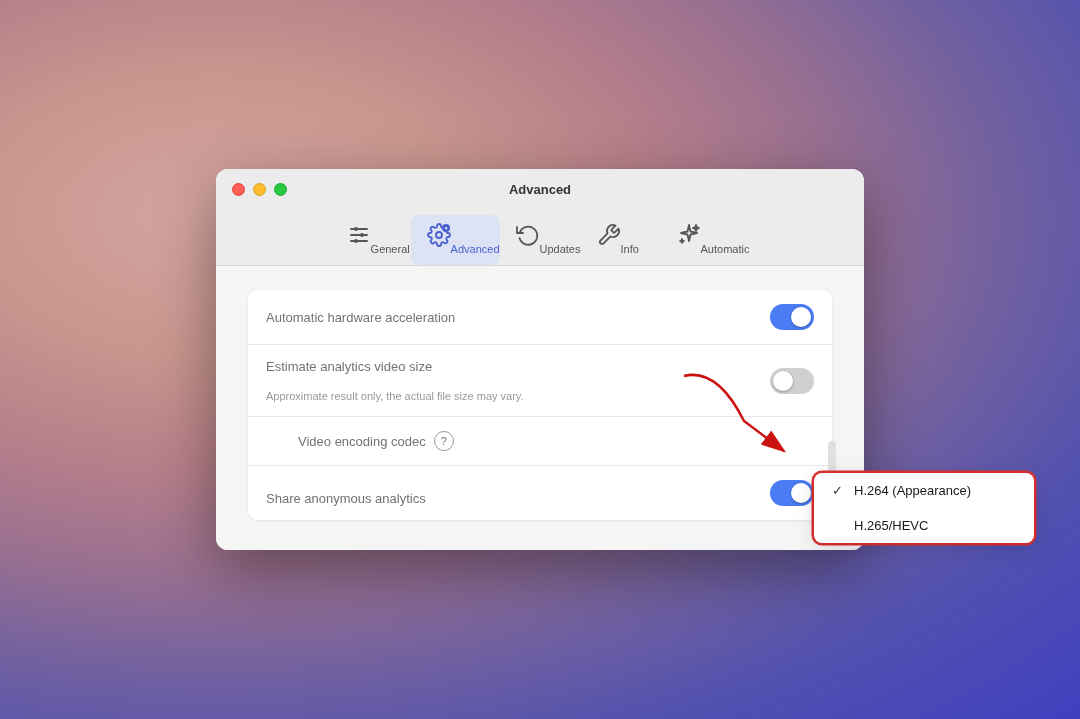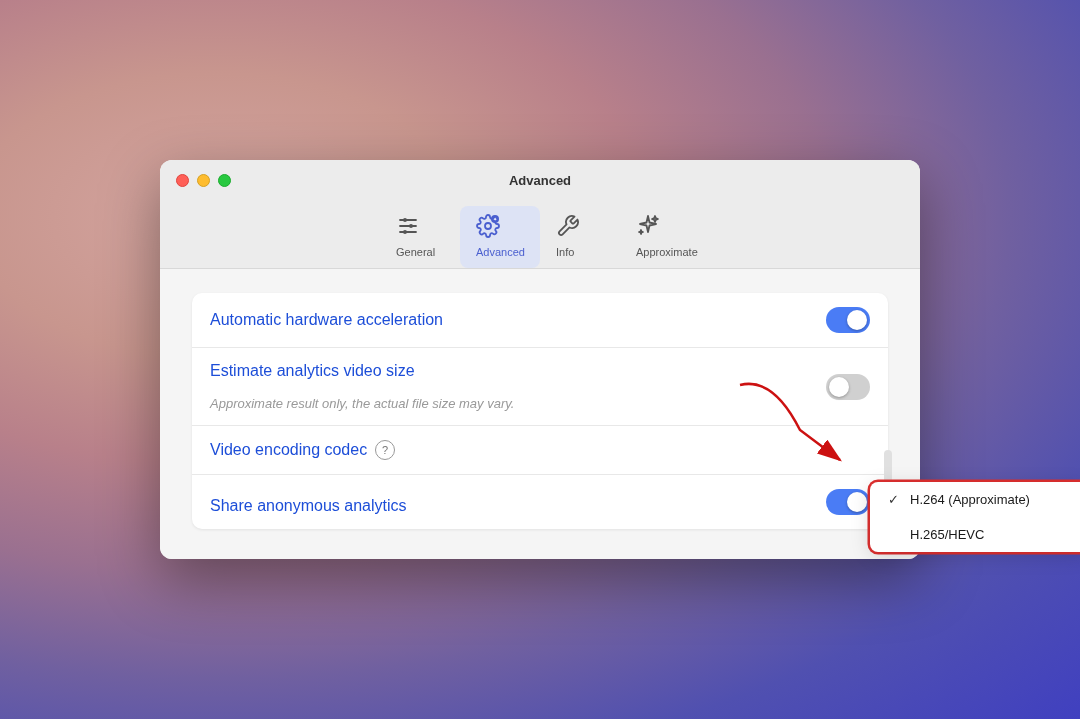--- a/index.html
+++ b/index.html
@@ -9,21 +9,21 @@
       height: 719px;
       overflow: hidden;
       font-family: -apple-system, BlinkMacSystemFont, "SF Pro Display", "Helvetica Neue", Arial, sans-serif;
       background: radial-gradient(ellipse at 20% 30%, #d4a5a0 0%, #c8968e 20%, #b8808a 35%, #9a7090 50%, #7060a0 65%, #5050b0 80%, #4040c0 100%);
       display: flex;
       align-items: center;
       justify-content: center;
     }
 
     .window {
-      width: 760px;
+      width: 648px;
       background: #f5f5f5;
       border-radius: 12px;
       box-shadow: 0 20px 60px rgba(0,0,0,0.4);
       overflow: visible;
       position: relative;
     }
 
     .titlebar {
       background: #ececec;
       border-radius: 12px 12px 0 0;
@@ -58,22 +58,21 @@
 
     .toolbar {
       display: flex;
       justify-content: center;
       gap: 0px;
       padding: 8px 0 0 0;
     }
 
     .toolbar-item {
       display: flex;
-      flex-direction: column;
-      align-items: flex-start;
+      align-items: flex-end;
       padding: 8px 0 10px 16px;
       border-radius: 8px;
       cursor: pointer;
       min-width: 80px;
     }
 
     .toolbar-item.active {
       background: #dde3f5;
     }
 
@@ -125,35 +124,35 @@
       border-bottom: none;
       align-items: flex-end;
     }
 
     .setting-row-inner {
       display: flex;
       flex-direction: column;
     }
 
     .setting-label {
-      font-size: 16px;
-      color: #1d4ed8;
+      font-size: 13px;
+      color: #737373;
     }
 
     .setting-sublabel {
-      font-size: 13px;
+      font-size: 11px;
       color: #999;
       margin-top: 16px;
-      font-style: italic;
     }
 
     .setting-label-row {
       display: flex;
       align-items: center;
       gap: 8px;
+      margin-left: 32px;
     }
 
     
     .toggle {
       width: 44px;
       height: 26px;
       border-radius: 13px;
       position: relative;
       cursor: pointer;
       flex-shrink: 0;
@@ -282,39 +281,48 @@
           <svg width="24" height="24" viewBox="0 0 24 24" fill="none" stroke="#4a5fcf" stroke-width="1.8" stroke-linecap="round" stroke-linejoin="round">
             <circle cx="12" cy="12" r="3"></circle>
             <path d="M19.4 15a1.65 1.65 0 0 0 .33 1.82l.06.06a2 2 0 0 1-2.83 2.83l-.06-.06a1.65 1.65 0 0 0-1.82-.33 1.65 1.65 0 0 0-1 1.51V21a2 2 0 0 1-4 0v-.09A1.65 1.65 0 0 0 9 19.4a1.65 1.65 0 0 0-1.82.33l-.06.06a2 2 0 0 1-2.83-2.83l.06-.06A1.65 1.65 0 0 0 4.68 15a1.65 1.65 0 0 0-1.51-1H3a2 2 0 0 1 0-4h.09A1.65 1.65 0 0 0 4.6 9a1.65 1.65 0 0 0-.33-1.82l-.06-.06a2 2 0 0 1 2.83-2.83l.06.06A1.65 1.65 0 0 0 9 4.68a1.65 1.65 0 0 0 1-1.51V3a2 2 0 0 1 4 0v.09a1.65 1.65 0 0 0 1 1.51 1.65 1.65 0 0 0 1.82-.33l.06-.06a2 2 0 0 1 2.83 2.83l-.06.06A1.65 1.65 0 0 0 19.4 9a1.65 1.65 0 0 0 1.51 1H21a2 2 0 0 1 0 4h-.09a1.65 1.65 0 0 0-1.51 1z"></path>
             <circle cx="19" cy="5" r="4" fill="#4a5fcf" stroke="none"></circle>
             <text x="19" y="7" text-anchor="middle" font-size="5" fill="white" stroke="none">✦</text>
           </svg>
         </span>
         <span class="label">Advanced</span>
       </div>
 
+      <div class="toolbar-item">
+        <span class="icon">
+          <svg width="24" height="24" viewBox="0 0 24 24" fill="none" stroke="currentColor" stroke-width="1.8" stroke-linecap="round" stroke-linejoin="round">
+            <polyline points="1 4 1 10 7 10"></polyline>
+            <path d="M3.51 15a9 9 0 1 0 .49-5.95"></path>
+          </svg>
+        </span>
+        <span class="label">Updates</span>
+      </div>
 
       <div class="toolbar-item">
         <span class="icon">
           <svg width="24" height="24" viewBox="0 0 24 24" fill="none" stroke="currentColor" stroke-width="1.8" stroke-linecap="round" stroke-linejoin="round">
             <path d="M14.7 6.3a1 1 0 0 0 0 1.4l1.6 1.6a1 1 0 0 0 1.4 0l3.77-3.77a6 6 0 0 1-7.94 7.94l-6.91 6.91a2.12 2.12 0 0 1-3-3l6.91-6.91a6 6 0 0 1 7.94-7.94l-3.76 3.76z"></path>
           </svg>
         </span>
         <span class="label">Info</span>
       </div>
 
       <div class="toolbar-item">
         <span class="icon">
           <svg width="24" height="24" viewBox="0 0 24 24" fill="none" stroke="currentColor" stroke-width="1.8" stroke-linecap="round" stroke-linejoin="round">
             <path d="M12 2 L13.5 8.5 L20 10 L13.5 11.5 L12 18 L10.5 11.5 L4 10 L10.5 8.5 Z"></path>
             <path d="M19 2 L19.8 4.2 L22 5 L19.8 5.8 L19 8 L18.2 5.8 L16 5 L18.2 4.2 Z"></path>
             <path d="M5 16 L5.5 17.5 L7 18 L5.5 18.5 L5 20 L4.5 18.5 L3 18 L4.5 17.5 Z"></path>
           </svg>
         </span>
-        <span class="label">Approximate</span>
+        <span class="label">Automatic</span>
       </div>
 
 
 
 
     </div>
   </div>
 
   <div class="content">
     <div class="settings-wrapper">
@@ -356,21 +364,21 @@
                     <polygon points="0 0, 10 3.5, 0 7" fill="#cc1111"></polygon>
                   </marker>
                 </defs>
                 <path d="M 60 15 C 80 10, 100 20, 120 60 L 160 90" stroke="#cc1111" stroke-width="2.5" fill="none" marker-end="url(#arrowhead)"></path>
               </svg>
             </div>
 
             <div class="dropdown-menu">
               <div class="dropdown-option">
                 <span class="checkmark">✓</span>
-                <span>H.264 (Approximate)</span>
+                <span>H.264 (Appearance)</span>
               </div>
               <div class="dropdown-option">
                 <span class="checkmark">&nbsp;</span>
                 <span>H.265/HEVC</span>
               </div>
             </div>
 
             <div style="position:absolute; right:-22px; top:0; width:8px; height:60px; background:#e0e0e0; border-radius:4px;"></div>
           </div>
         </div>

